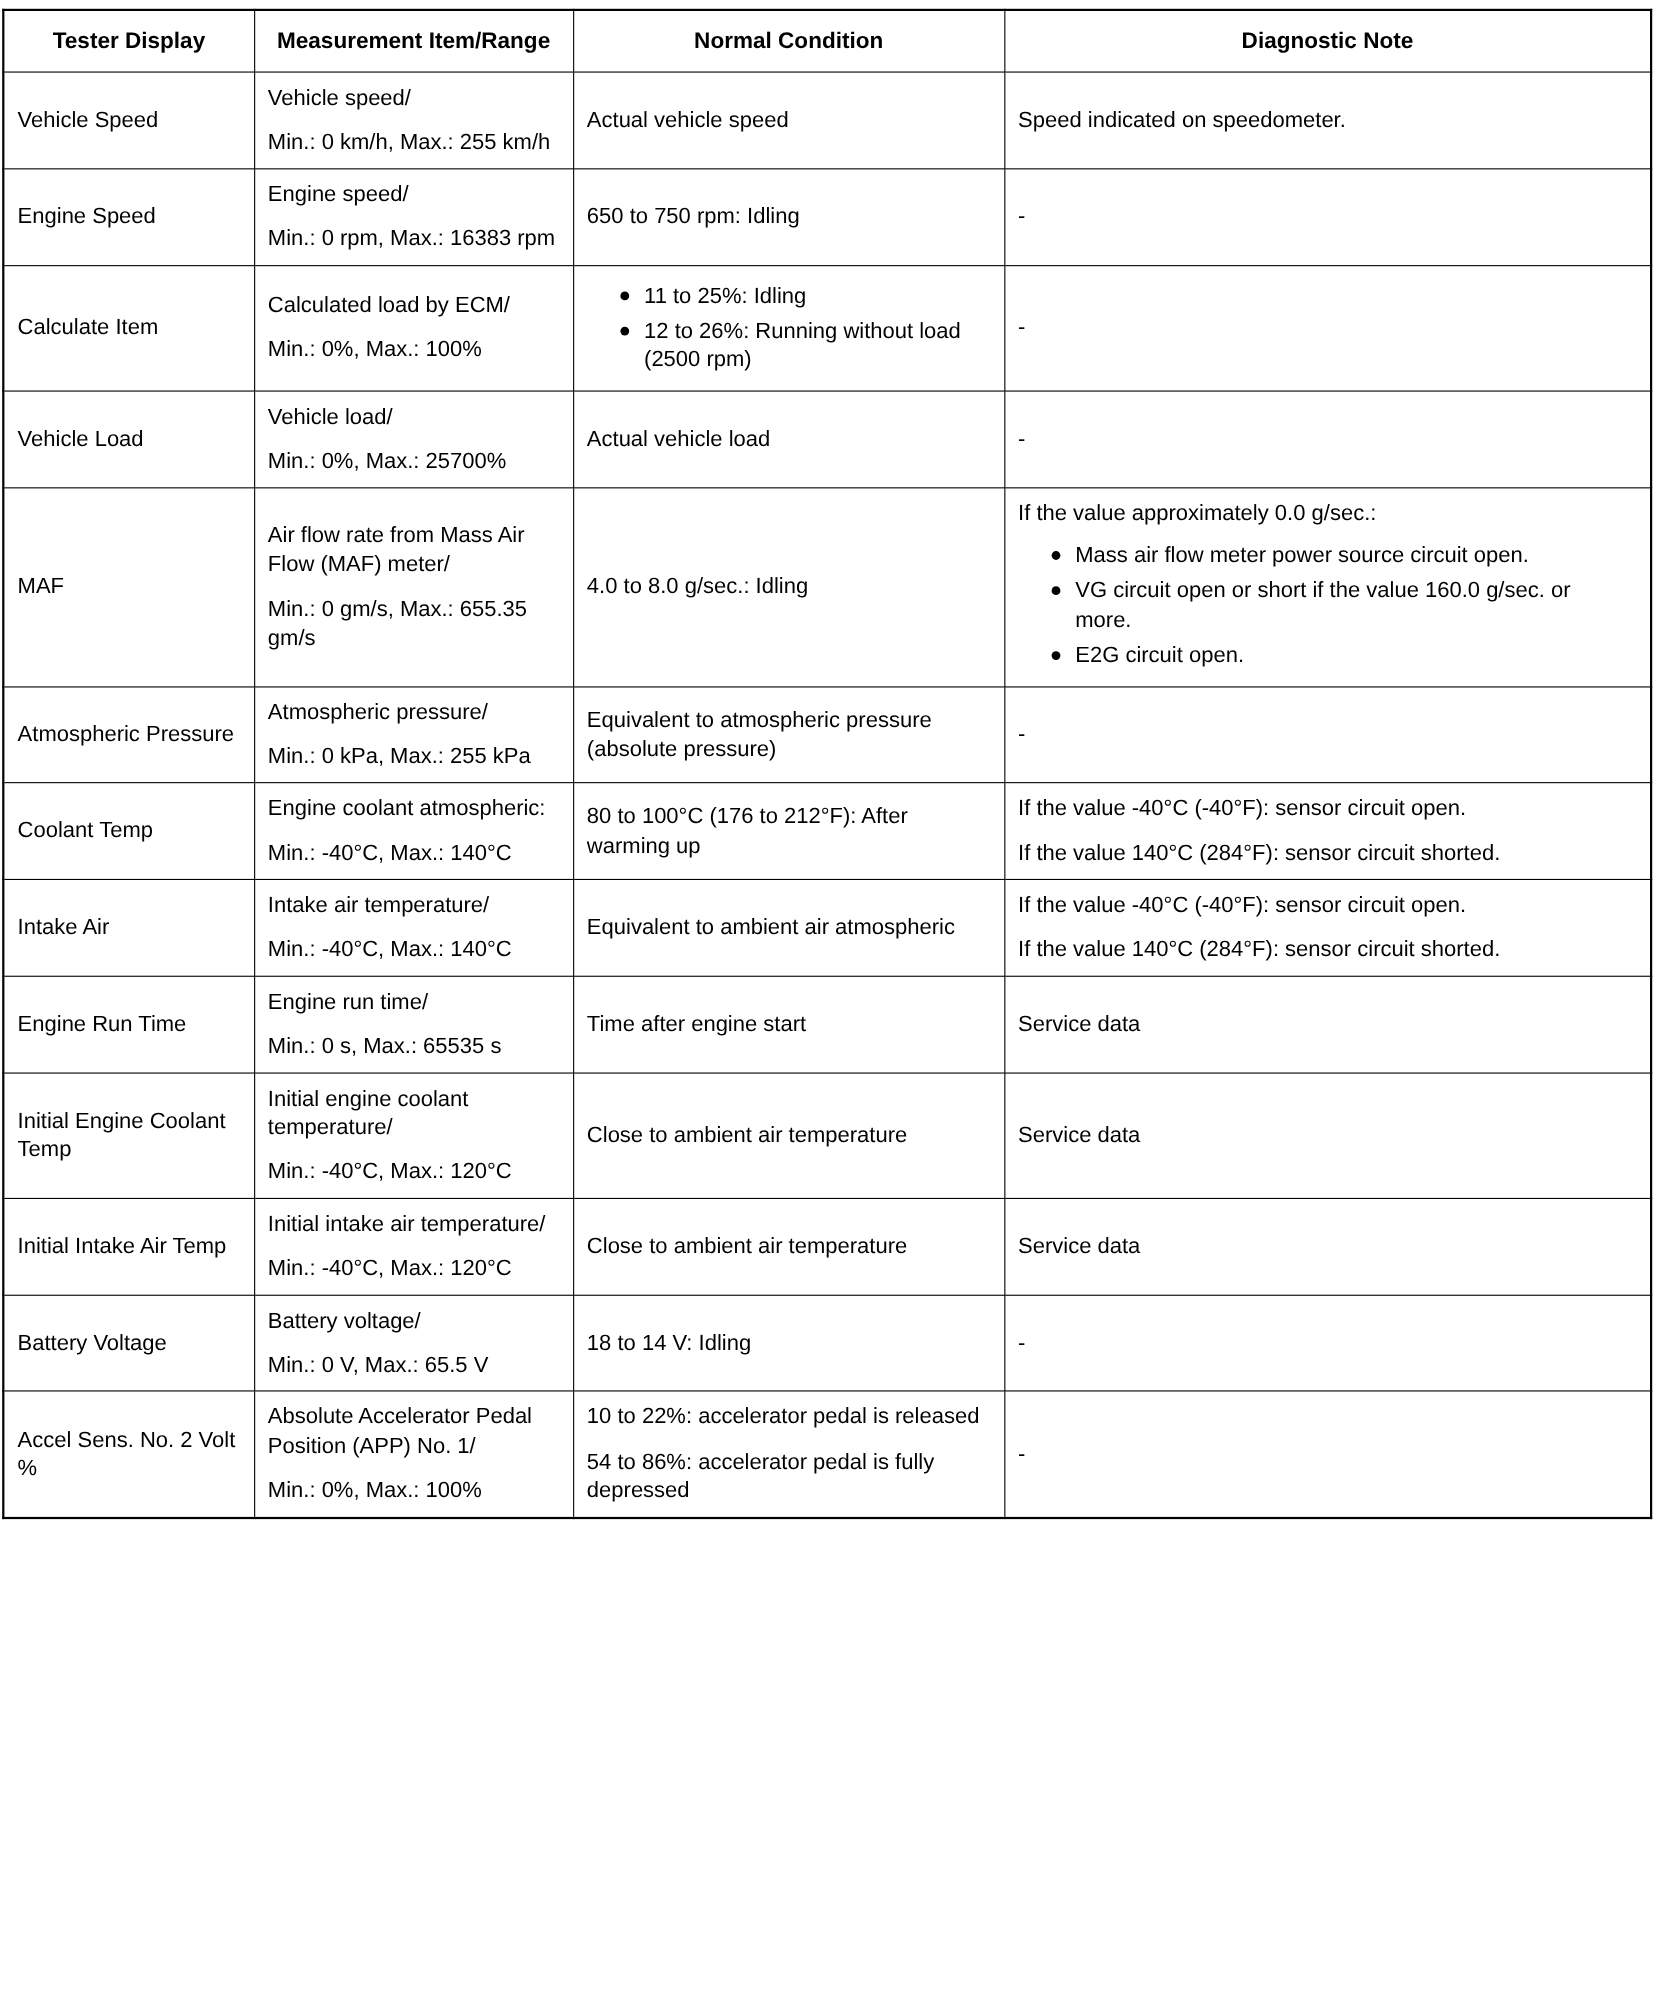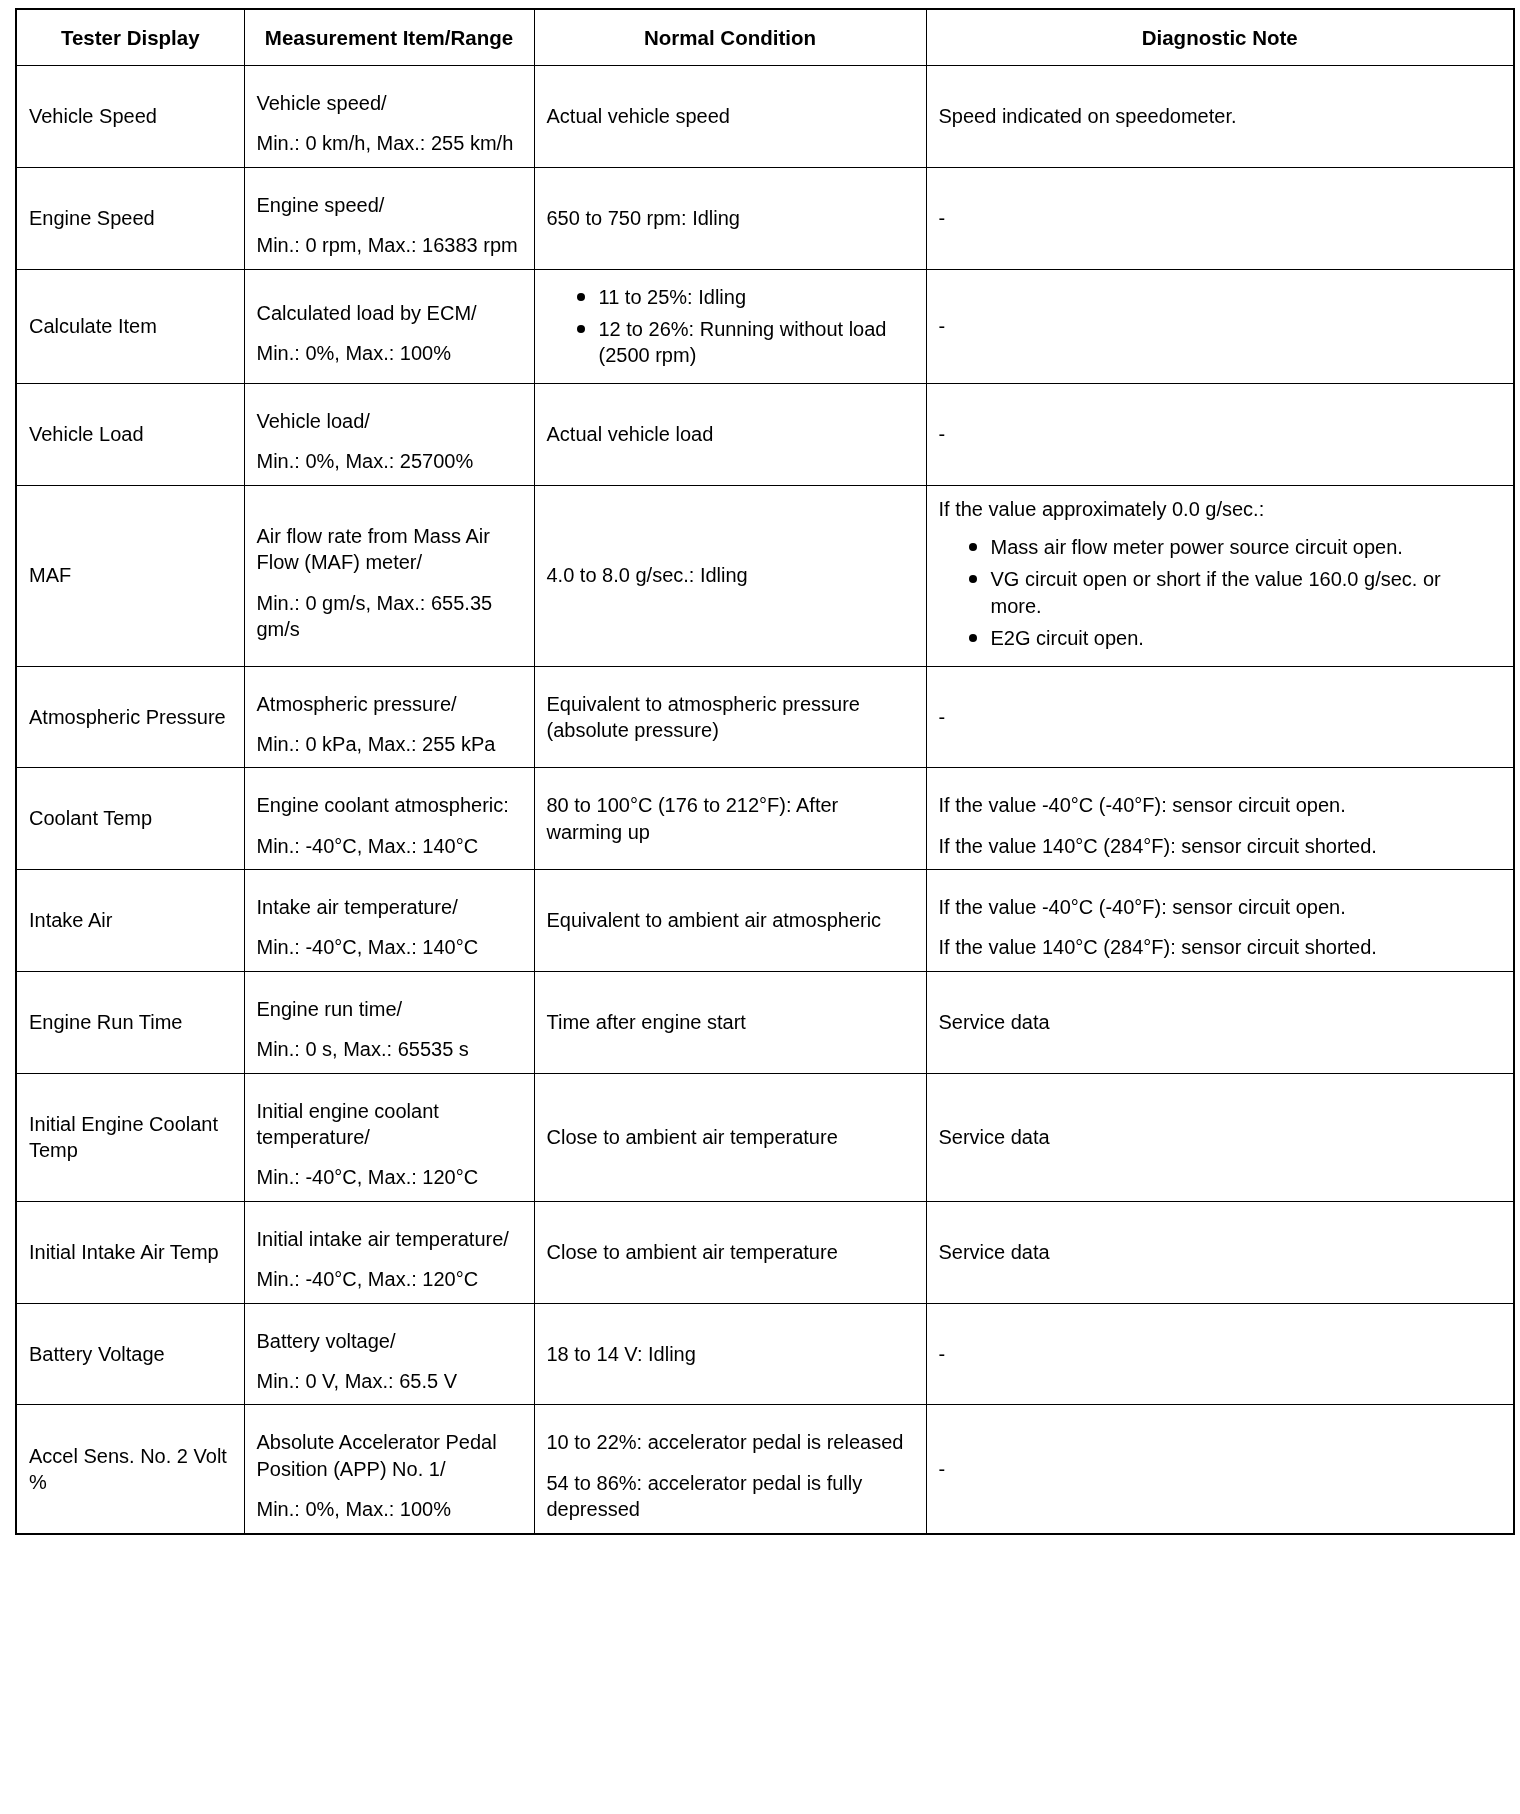--- a/index.html
+++ b/index.html
@@ -8,21 +8,21 @@
     background: #ffffff;
   }
   body {
     width: 1520px;
     font-family: "Liberation Sans", sans-serif;
     color: #000000;
   }
   .page {
     width: 1366px;
     box-sizing: border-box;
-    padding: 8px 12px 8px 15px;
+    padding: 8px 12px 8px 2px;
   }
   table.spec {
     border-collapse: collapse;
     width: 1498px;
     table-layout: fixed;
     border: 2px solid #000;
   }
   table.spec col.c1 { width: 228px; }
   table.spec col.c2 { width: 290px; }
   table.spec col.c3 { width: 392px; }
@@ -36,21 +36,21 @@
     line-height: 1.32;
   }
   table.spec thead th {
     text-align: center;
     font-weight: bold;
     font-size: 20.5px;
     padding-top: 14px;
     padding-bottom: 14px;
   }
   .cell-block p {
-    margin: 14px 0 14px 0;
+    margin: 0 0 14px 0;
   }
   .cell-block p:last-child {
     margin-bottom: 0;
   }
   ul.bullets {
     margin: 4px;
     padding: 0 0 0 26px;
     list-style: none;
   }
   ul.bullets li {

